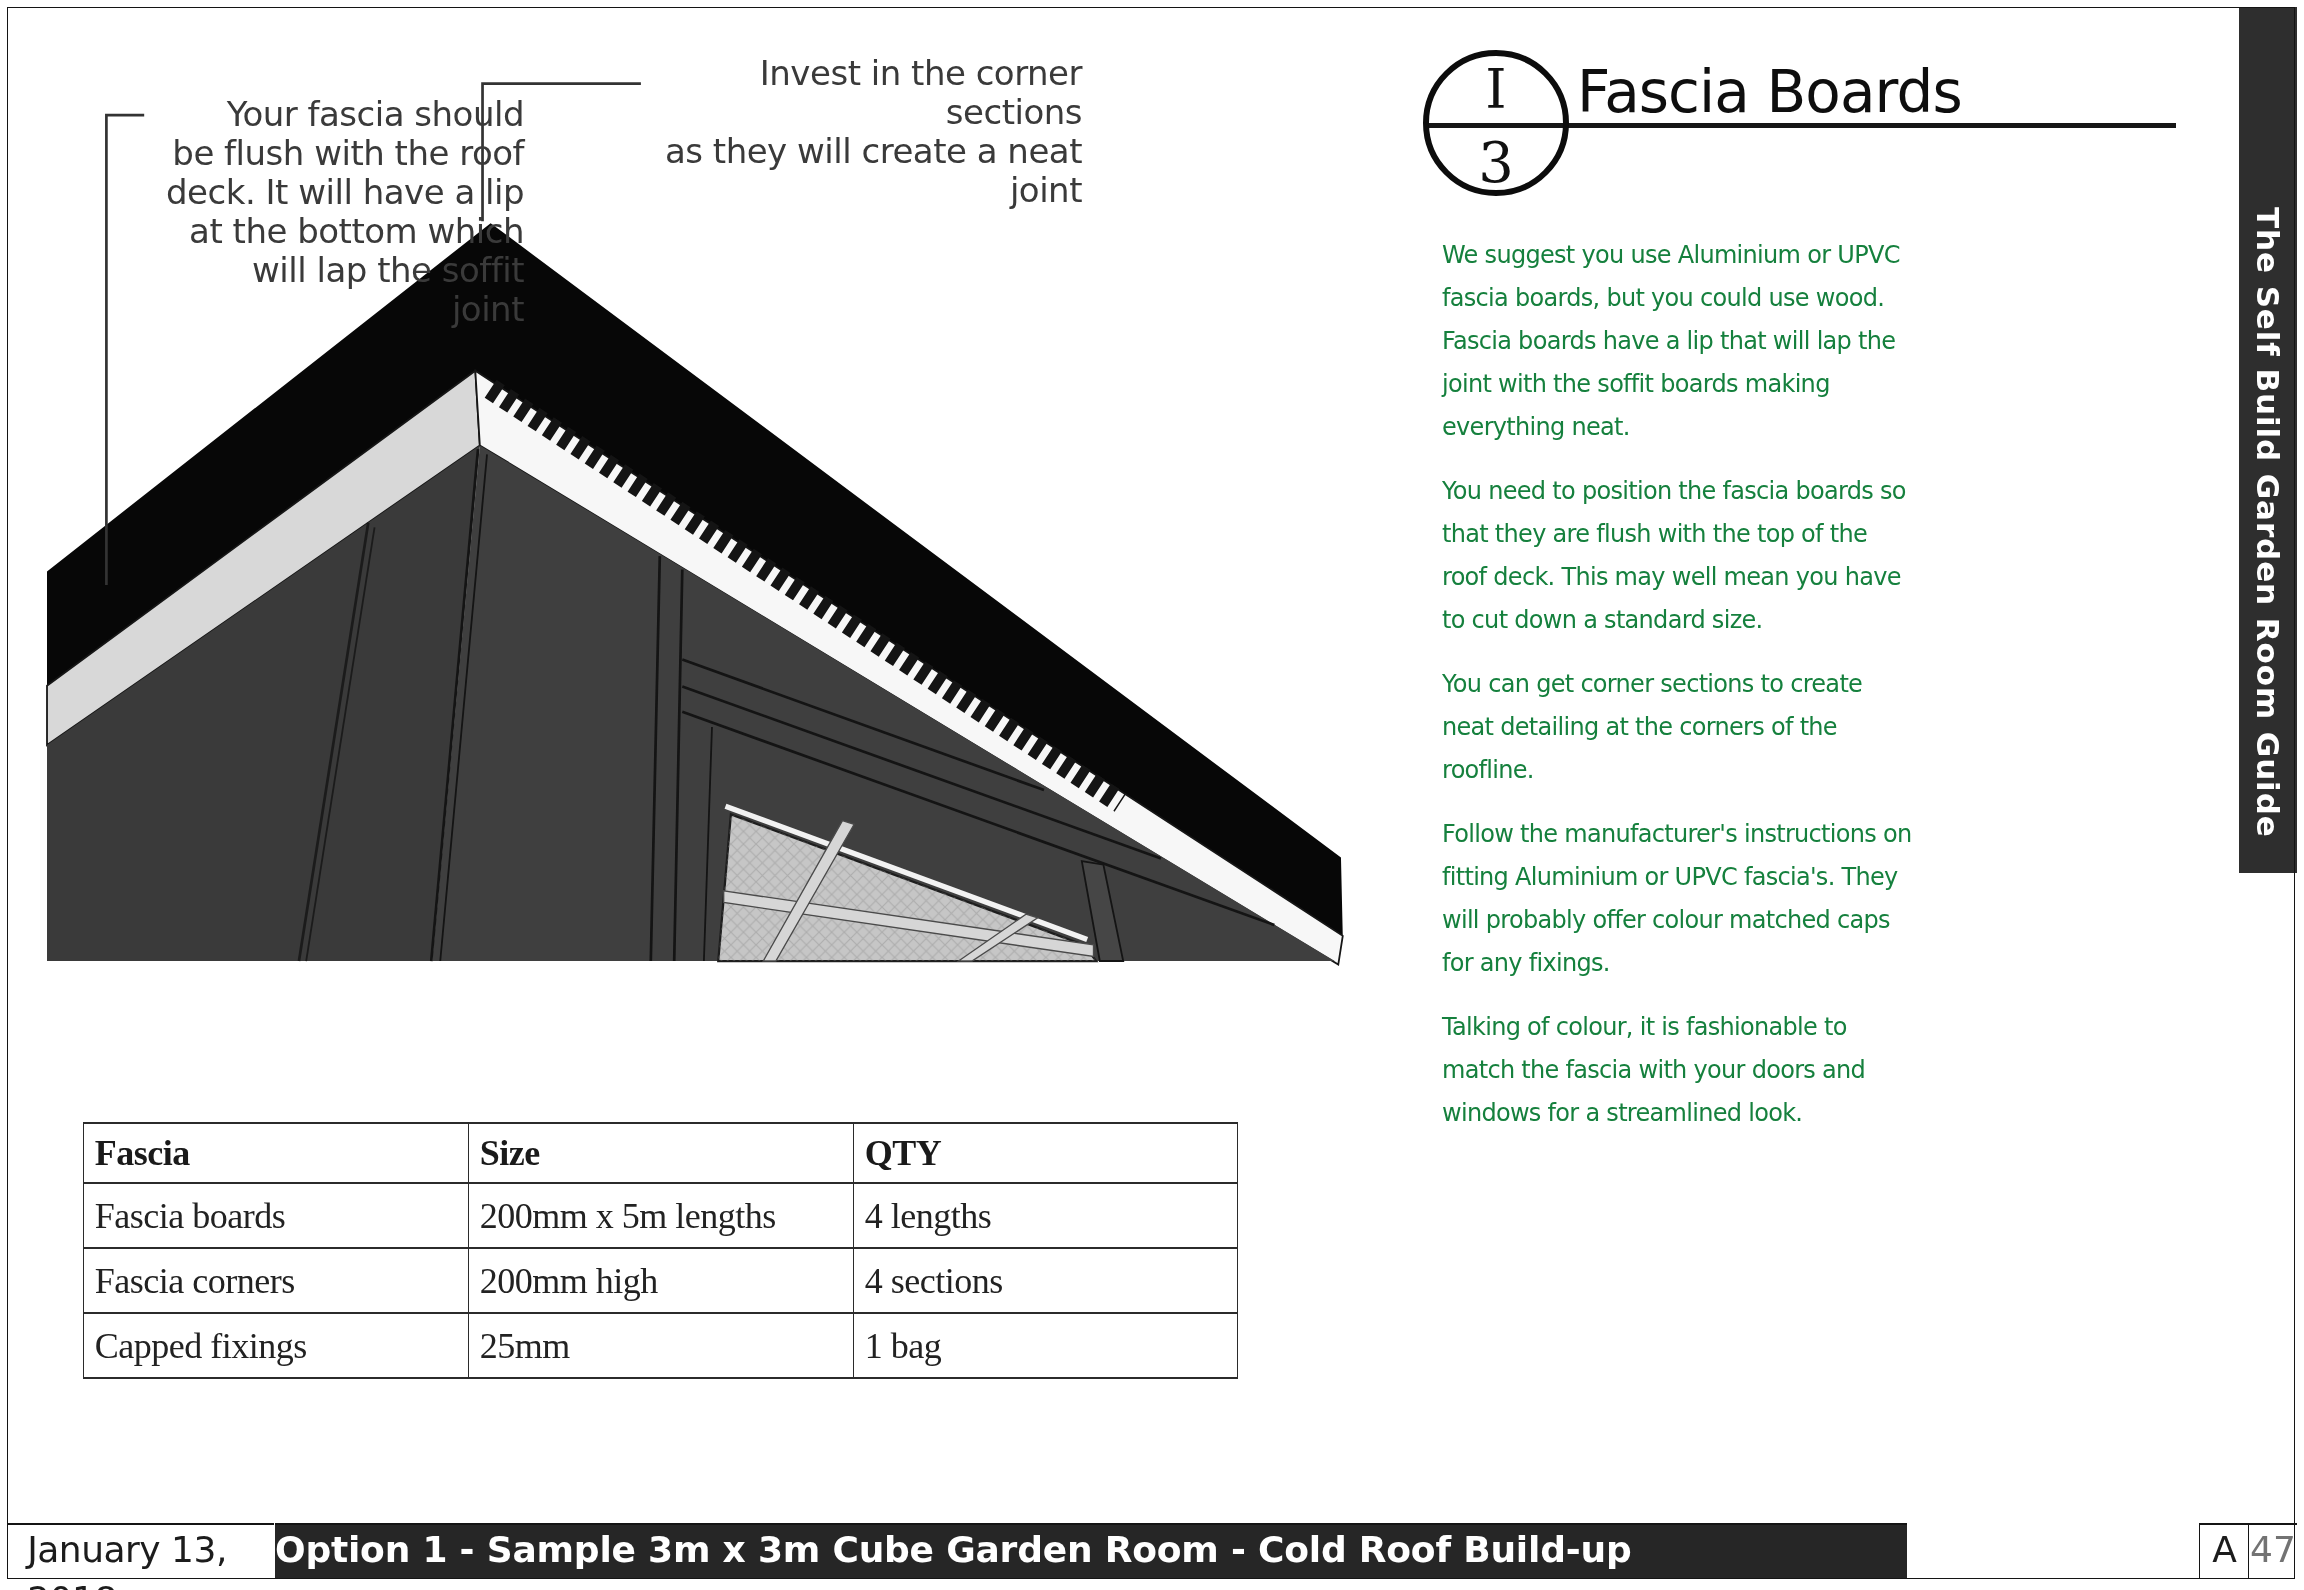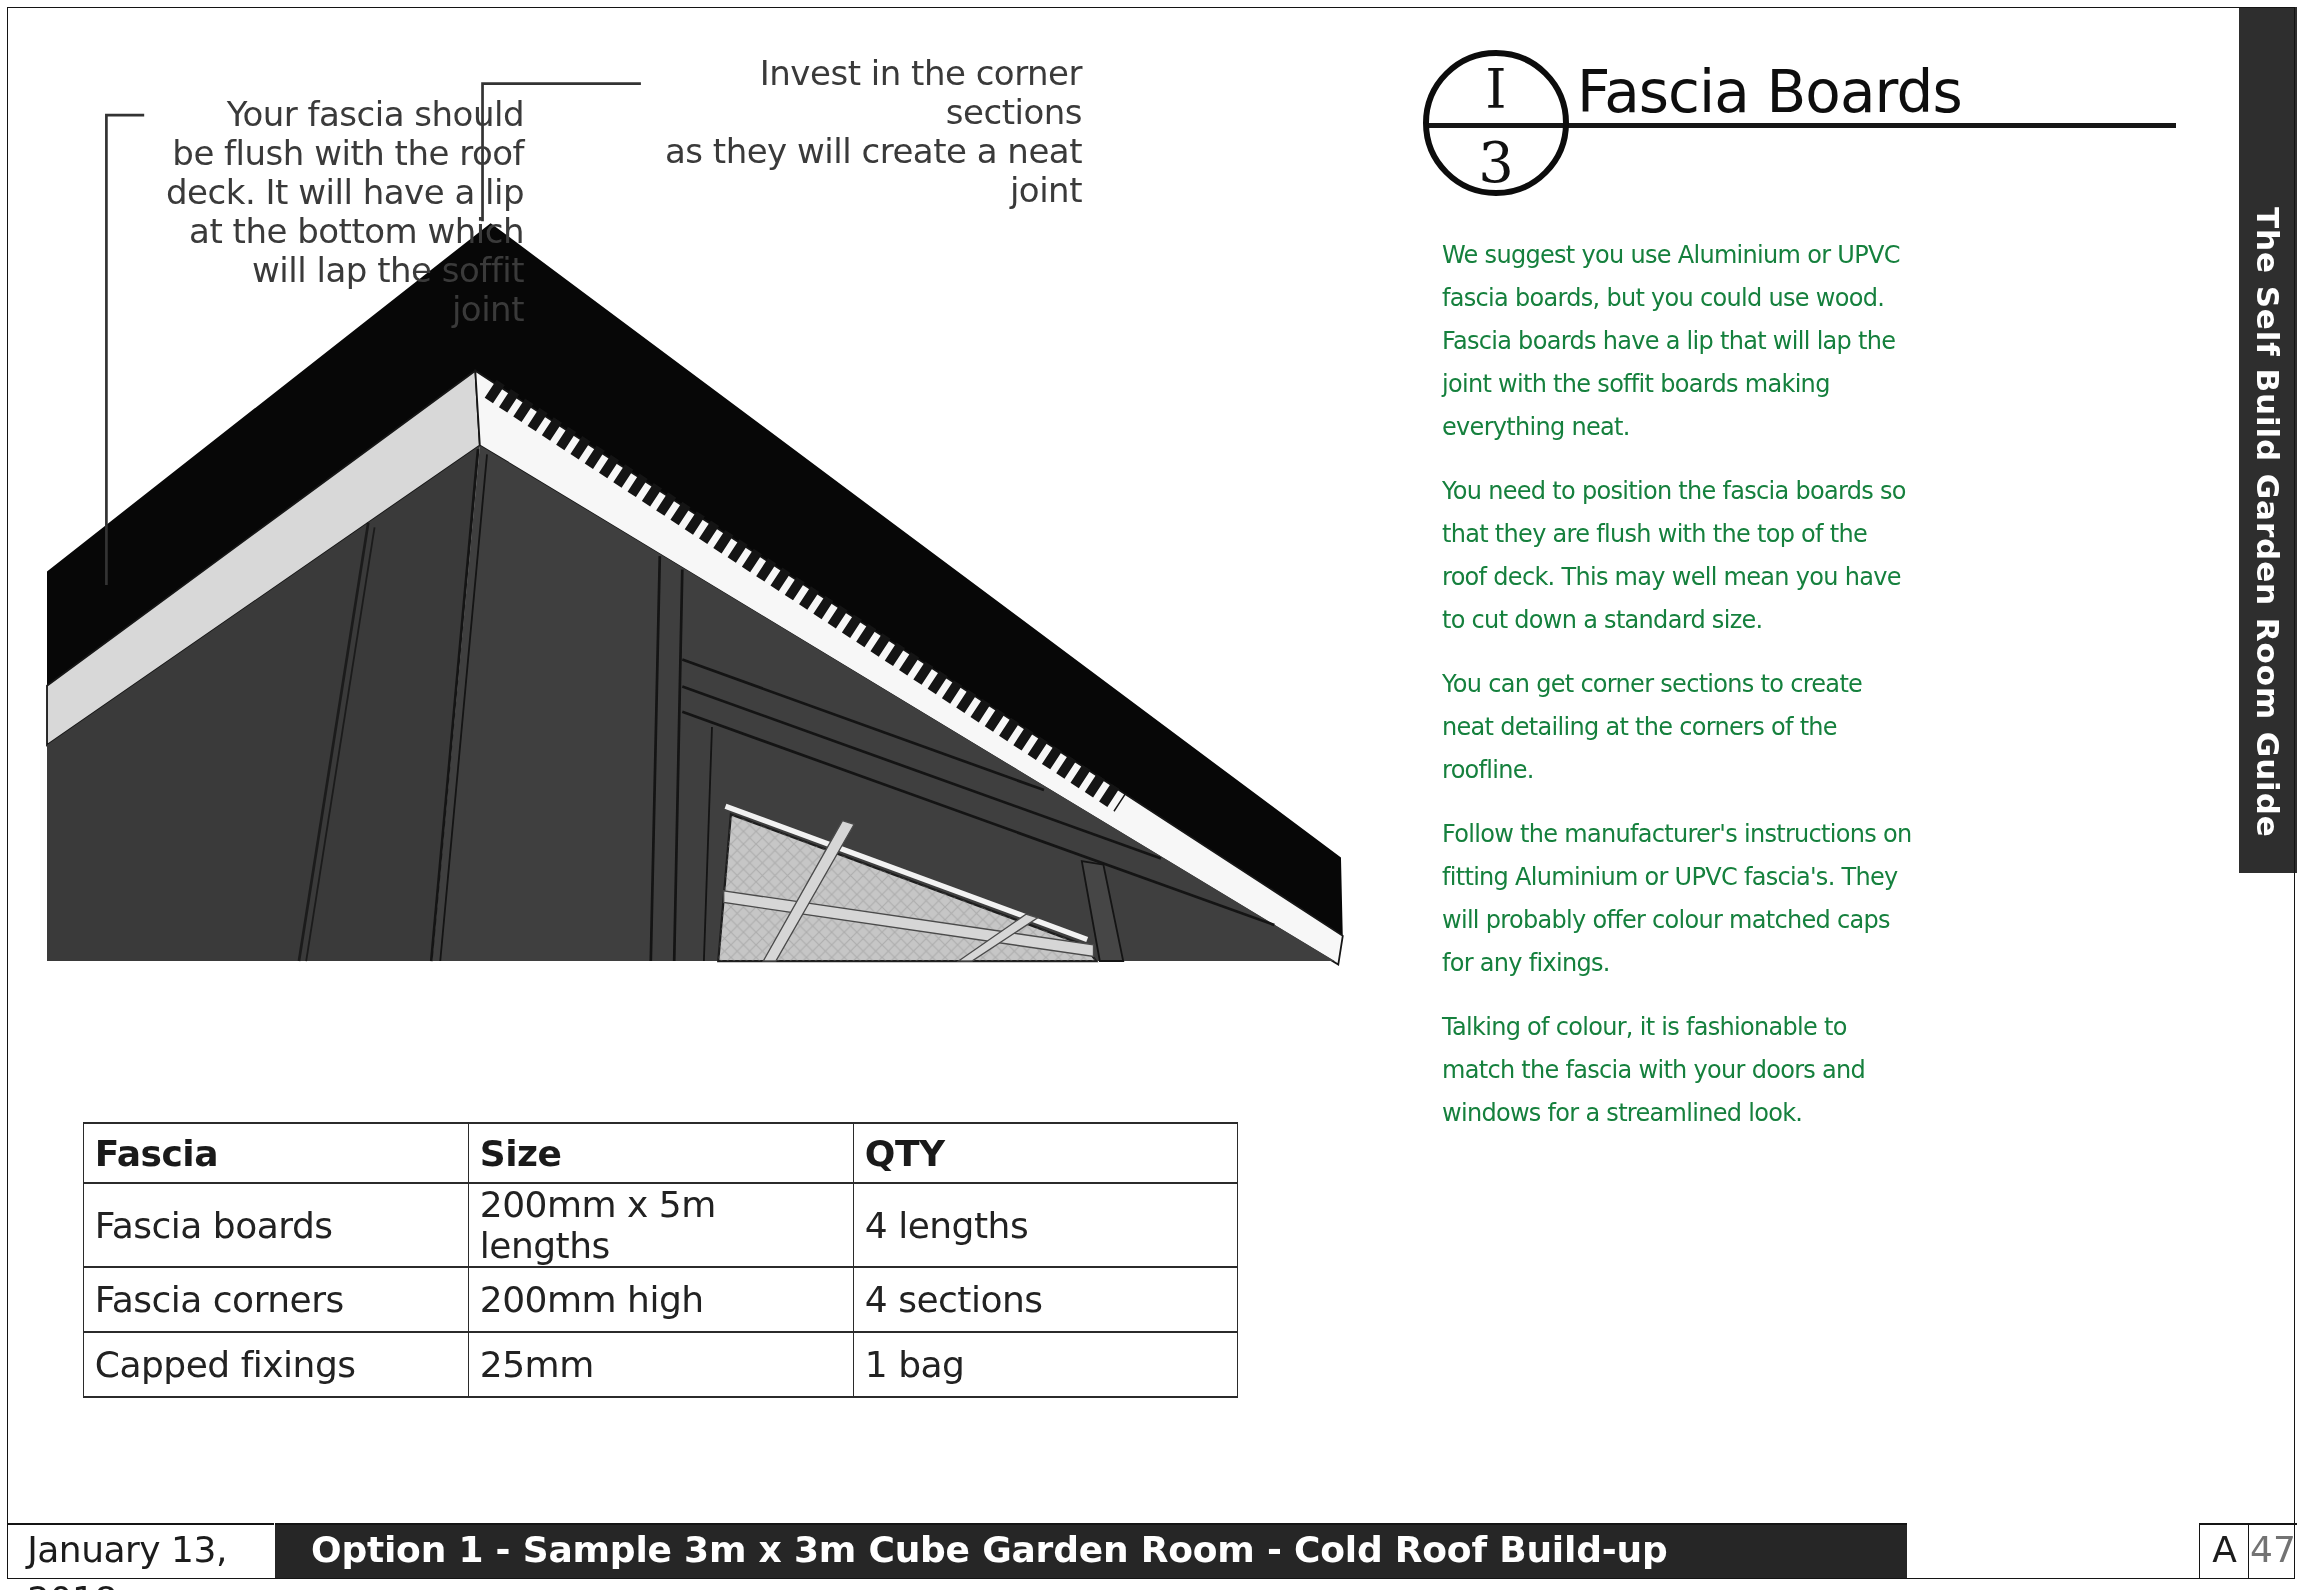--- a/index.html
+++ b/index.html
@@ -27,32 +27,32 @@
   .body-copy{left:1442px;top:234px;width:774px;color:#15803d;font-size:24px;line-height:43px;letter-spacing:-0.7px;}
   .body-copy p{margin:0 0 21px 0;white-space:pre-line;}
   
   .sidebar{left:2239px;top:7.2px;width:58px;height:866px;background:#2e2e2e;}
   .sidebar span{
     position:absolute;left:50%;transform:translateX(-50%);top:200px;
     writing-mode:vertical-rl;color:#ffffff;font-weight:bold;font-size:31px;letter-spacing:0.9px;white-space:nowrap;
   }
   
   table.materials{left:83px;top:1122px;position:absolute;border-collapse:collapse;table-layout:fixed;width:1155px;
-    font-size:36px;color:#222222;letter-spacing:-0.5px;}
+    font-size:36px;color:#222222;letter-spacing:-0.5px;font-family:Liberation Serif, serif;}
   table.materials th,table.materials td{
     border:1.8px solid #2b2b2b;border-top-width:2.7px;border-bottom-width:2.7px;
     padding:0 0 0 10.8px;text-align:left;overflow:hidden;box-sizing:border-box;}
   table.materials th{height:60px;font-weight:bold;color:#1a1a1a;vertical-align:middle;}
   table.materials td{height:65px;vertical-align:middle;font-weight:normal;}
   td.cell-top{vertical-align:top;padding-top:3.6px;}
   td.cell-bottom{vertical-align:bottom;padding-bottom:9px;}
   
   .footer-cell{top:1523px;height:55px;box-sizing:border-box;border-top:2.7px solid #141414;}
   .footer-date{left:7.2px;width:267px;background:#ffffff;color:#1c1c1c;font-size:36px;line-height:50px;padding-left:20px;letter-spacing:-0.5px;}
-  .footer-bar{left:275px;width:1632px;background:#262626;color:#ffffff;font-weight:bold;font-size:36px;line-height:50px;padding-left:36px;letter-spacing:-0.2px;}
+  .footer-bar{left:275px;width:1632px;background:#262626;color:#ffffff;font-weight:bold;font-size:36px;line-height:50px;letter-spacing:-0.2px;}
   .footer-rev{left:2199px;width:50px;background:#ffffff;color:#1c1c1c;font-size:36px;line-height:50px;text-align:center;border-left:1.8px solid #141414;}
   .footer-page{left:2248px;width:49px;background:#ffffff;color:#737373;font-size:36px;line-height:50px;text-align:center;border-left:1.8px solid #141414;}
 </style>
 </head>
 <body>
 
 <div id="screen">
 
   <svg class="abs illus" viewBox="0 0 2560 1767" xmlns="http://www.w3.org/2000/svg">
     <defs>

